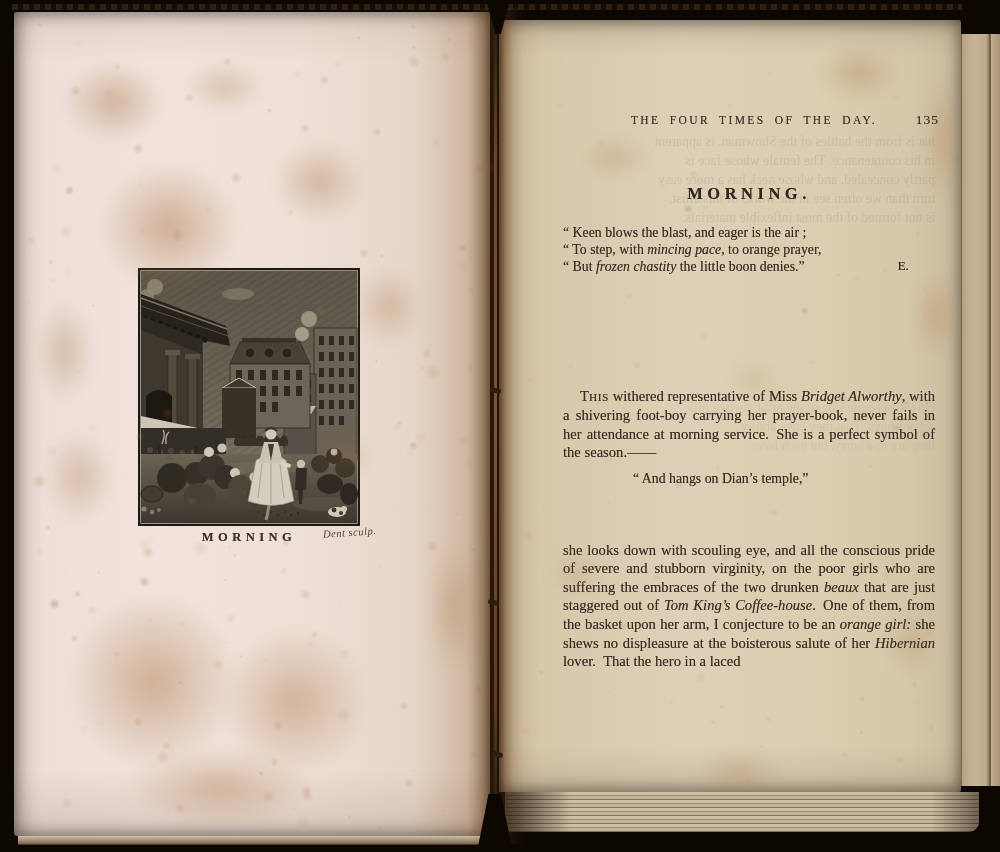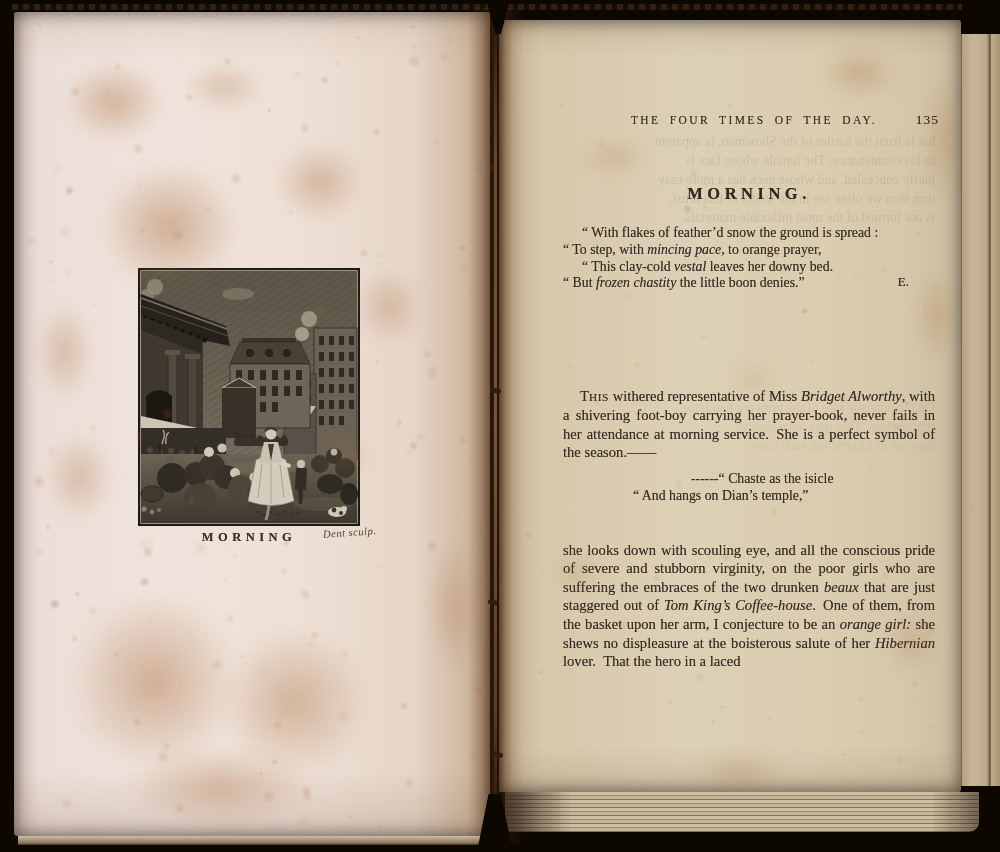--- a/index.html
+++ b/index.html
@@ -493,31 +493,29 @@
         </div>
 
       <div class="running-head">
         <span class="rh-title ink">THE FOUR TIMES OF THE DAY.</span>
         <span class="rh-page ink">135</span>
       </div>
 
       <h2 class="section-heading ink">MORNING.</h2>
 
       <div class="verse ink">
-          <div class="line ind"><span>“ With flakes of feather’d snow the ground is spread :</span></div>
+        <div class="line"><span>“ Keen blows the blast, and eager is the air ;</span></div>
           <div class="line"><span>“ To step, with </span><span class="it">mincing pace</span><span>, to orange prayer,</span></div>
-          <div class="line ind"><span>“ This clay-cold </span><span class="it">vestal</span><span> leaves her downy bed.</span></div>
           <div class="line"><span>“ But </span><span class="it">frozen chastity</span><span> the little boon denies.”</span></div>
           <span class="verse-attr">E.</span>
       </div>
 
       <p class="para para1 ink"><span>T</span><span class="sc">HIS</span><span> withered representative of Miss </span><span class="it">Bridget Alworthy</span><span>, with a shivering foot-boy carrying her prayer-book, never fails in her attendance at morning service. She is a perfect symbol of the season.——</span></p>
 
       <div class="inset-quote ink">
-          <div class="line c1"><span>------“ Chaste as the isicle</span></div>
           <div class="line c3"><span>“ And hangs on Dian’s temple,”</span></div>
         </div>
 
       <p class="para para2 ink"><span>she looks down with scouling eye, and all the conscious pride of severe and stubborn virginity, on the poor girls who are suffering the embraces of the two drunken </span><span class="it">beaux</span><span> that are just staggered out of </span><span class="it">Tom King’s Coffee-house</span><span>. One of them, from the basket upon her arm, I conjecture to be an </span><span class="it">orange girl:</span><span> she shews no displeasure at the boisterous salute of her </span><span class="it">Hibernian</span><span> lover. That the hero in a laced</span></p>
     </div>
   <i class="blotch" style="left: 320px; top: 25px; width: 80px; height: 55px; border-radius: 50%; filter: blur(6px); background: radial-gradient(rgba(168, 112, 64, 0.314) 0%, rgba(168, 112, 64, 0) 70%);"></i>
       <i class="blotch" style="left: 80px; top: 115px; width: 70px; height: 45px; border-radius: 50%; filter: blur(6px); background: radial-gradient(rgba(168, 112, 64, 0.224) 0%, rgba(168, 112, 64, 0) 70%);"></i>
       <i class="blotch" style="left: 415px; top: 250px; width: 45px; height: 90px; border-radius: 50%; filter: blur(6px); background: radial-gradient(rgba(168, 112, 64, 0.27) 0%, rgba(168, 112, 64, 0) 70%);"></i>
       <i class="blotch" style="left: 50px; top: 530px; width: 55px; height: 45px; border-radius: 50%; filter: blur(6px); background: radial-gradient(rgba(168, 112, 64, 0.18) 0%, rgba(168, 112, 64, 0) 70%);"></i>
       <i class="blotch" style="left: 385px; top: 590px; width: 55px; height: 65px; border-radius: 50%; filter: blur(6px); background: radial-gradient(rgba(168, 112, 64, 0.224) 0%, rgba(168, 112, 64, 0) 70%);"></i>

